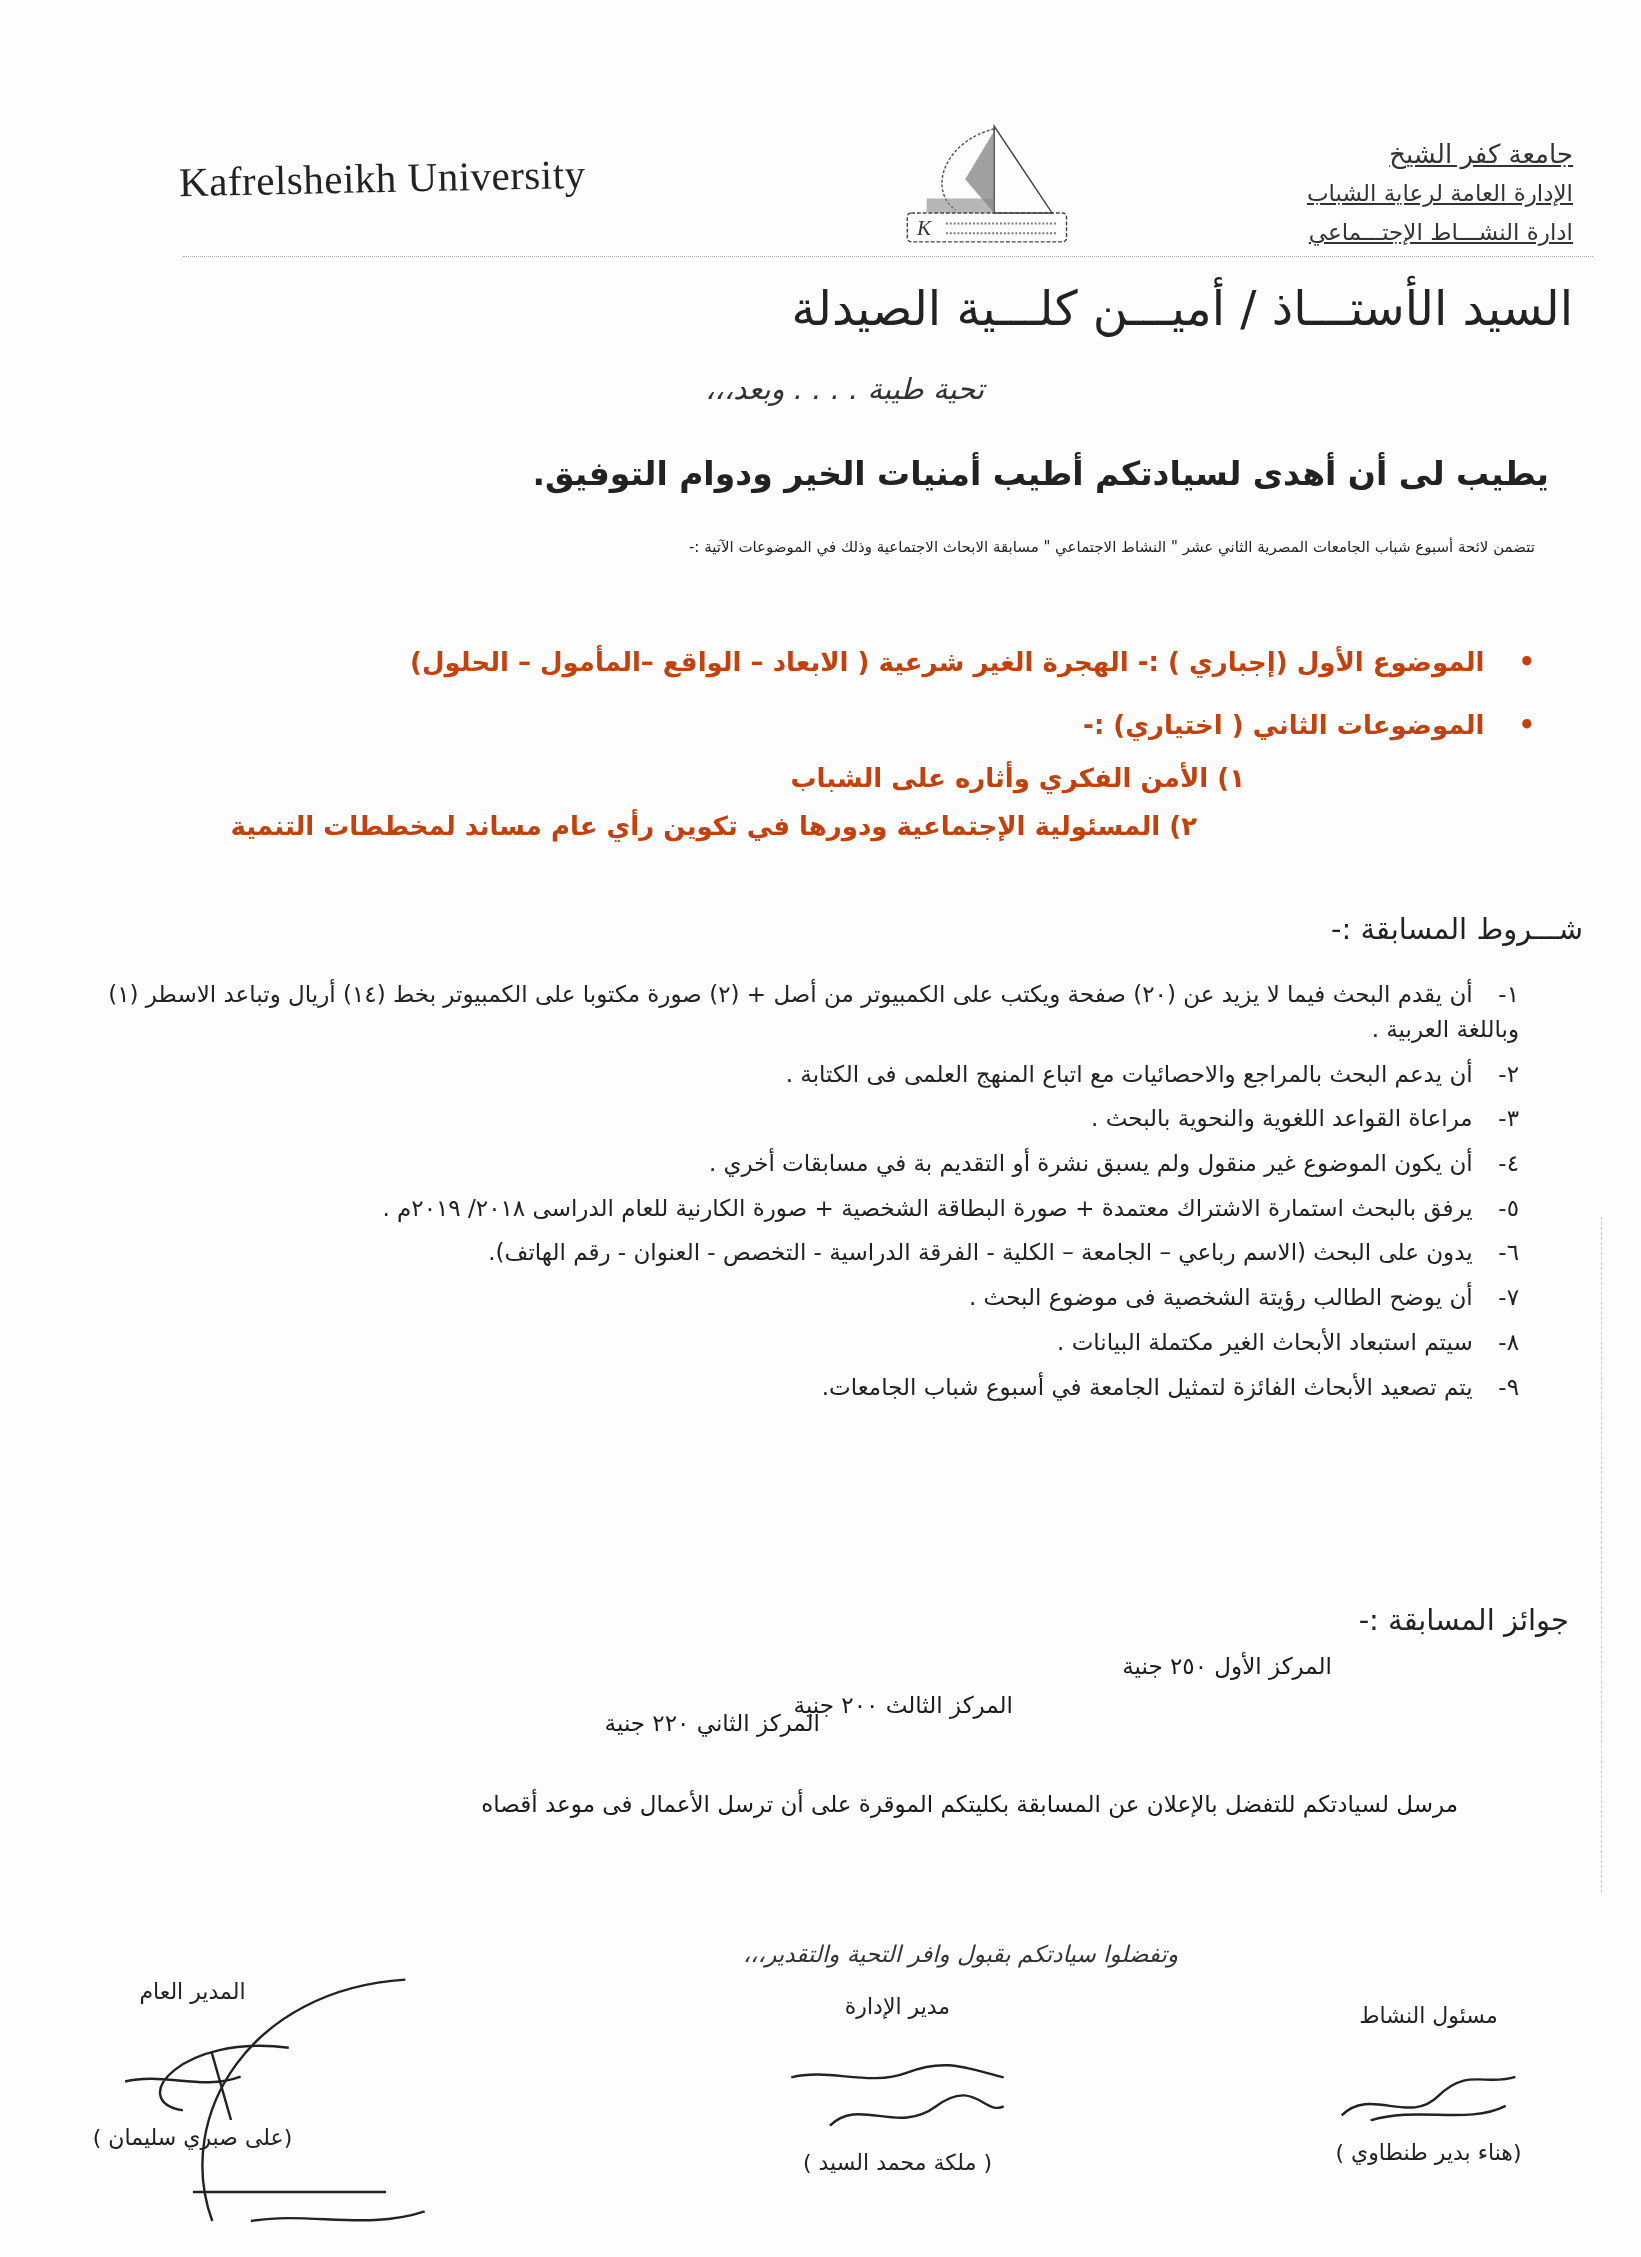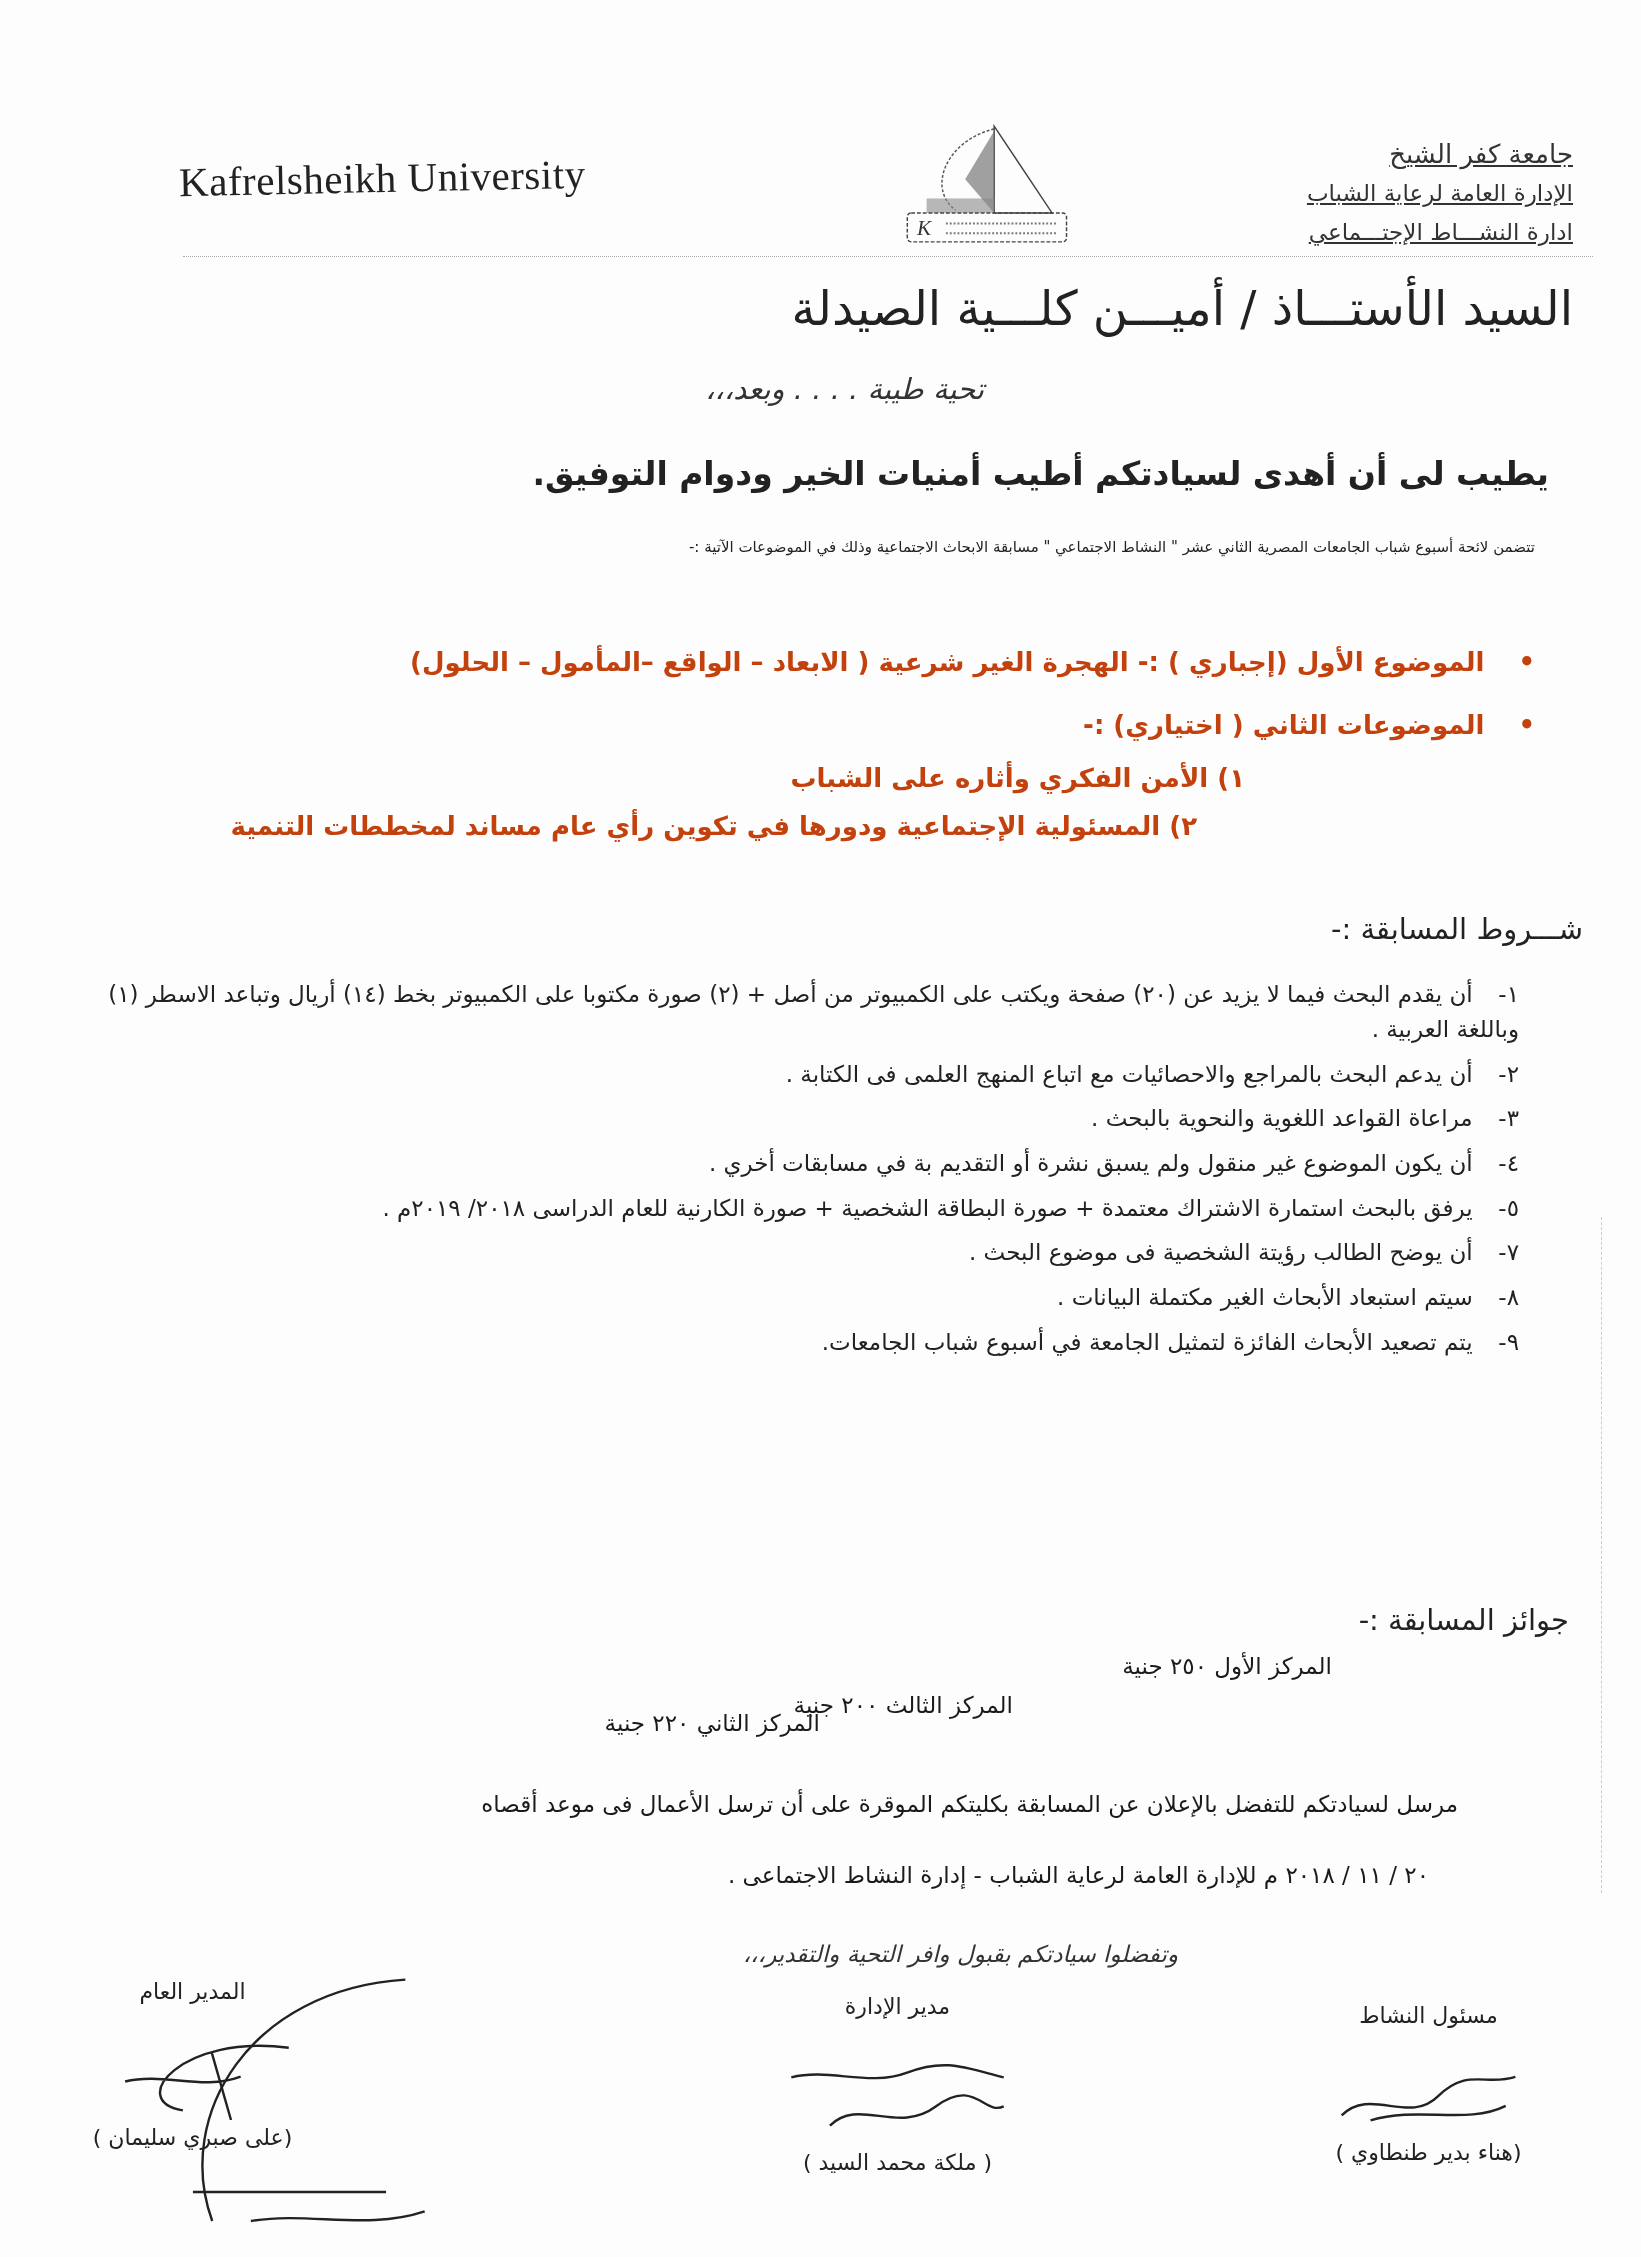--- a/index.html
+++ b/index.html
@@ -86,32 +86,32 @@
   <div class="abs topic s1 rtl">١) الأمن الفكري وأثاره على الشباب</div>
   <div class="abs topic s2 rtl">٢) المسئولية الإجتماعية ودورها في تكوين رأي عام مساند لمخططات التنمية</div>
 
   <div class="abs sec cond-h rtl">شـــروط المسابقة :-</div>
   <ul class="abs conds rtl">
     <li><span class="num">١-</span> <span>أن يقدم البحث فيما لا يزيد عن (٢٠) صفحة ويكتب على الكمبيوتر من أصل + (٢) صورة مكتوبا على الكمبيوتر بخط (١٤) أريال وتباعد الاسطر (١) وباللغة العربية .</span></li>
     <li><span class="num">٢-</span> <span>أن يدعم البحث بالمراجع والاحصائيات مع اتباع المنهج العلمى فى الكتابة .</span></li>
     <li><span class="num">٣-</span> <span>مراعاة القواعد اللغوية والنحوية بالبحث .</span></li>
     <li><span class="num">٤-</span> <span>أن يكون الموضوع غير منقول ولم يسبق نشرة أو التقديم بة في مسابقات أخري .</span></li>
     <li><span class="num">٥-</span> <span>يرفق بالبحث استمارة الاشتراك معتمدة + صورة البطاقة الشخصية + صورة الكارنية للعام الدراسى ٢٠١٨/ ٢٠١٩م .</span></li>
+    <li><span class="num">٦-</span> <span>يدون على البحث (الاسم رباعي – الجامعة – الكلية - الفرقة الدراسية - التخصص - العنوان - رقم الهاتف).</span></li>
     <li><span class="num">٧-</span> <span>أن يوضح الطالب رؤيتة الشخصية فى موضوع البحث .</span></li>
     <li><span class="num">٨-</span> <span>سيتم استبعاد الأبحاث الغير مكتملة البيانات .</span></li>
     <li><span class="num">٩-</span> <span>يتم تصعيد الأبحاث الفائزة لتمثيل الجامعة في أسبوع شباب الجامعات.</span></li>
   </ul>
 
   <div class="abs sec prize-h rtl">جوائز المسابقة :-</div>
   <div class="abs p1 rtl">المركز الأول ٢٥٠ جنية</div>
   <div class="abs p2 rtl">المركز الثاني ٢٢٠ جنية</div>
   <div class="abs p3 rtl">المركز الثالث ٢٠٠ جنية</div>
 
   <div class="abs closing1 rtl">مرسل لسيادتكم للتفضل بالإعلان عن المسابقة بكليتكم الموقرة على أن ترسل الأعمال فى موعد أقصاه</div>
-  <div class="abs closing2 rtl">٢٠ / ١١ / ٢٠١٨ م للإدارة العامة لرعاية الشباب - إدارة النشاط الاجتماعى .</div>
   <div class="abs regards rtl">وتفضلوا سيادتكم بقبول وافر التحية والتقدير،،،</div>
 
   <div class="abs sig sig-a rtl">
     <div class="title">مسئول النشاط</div>
     <svg width="193" height="68" viewBox="0 0 200 70">
         <path class="scribble" d="M10 50 C40 20 80 60 110 30 S160 20 190 10 M40 55 C90 40 140 60 180 40"></path>
       </svg>
     <div>(هناء بدير طنطاوي )</div>
   </div>
 

